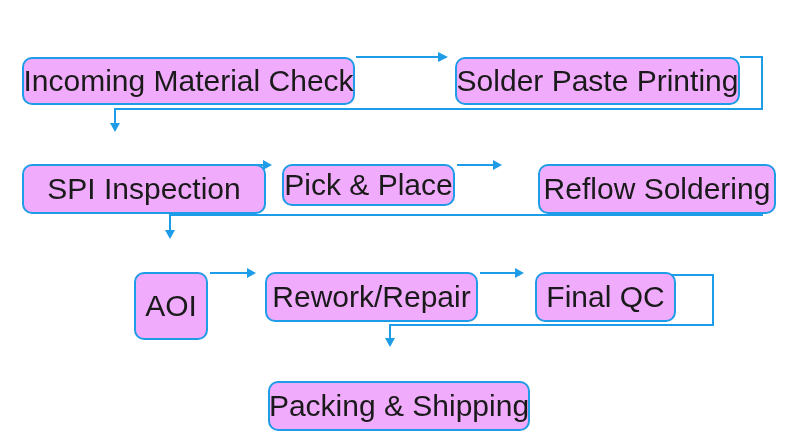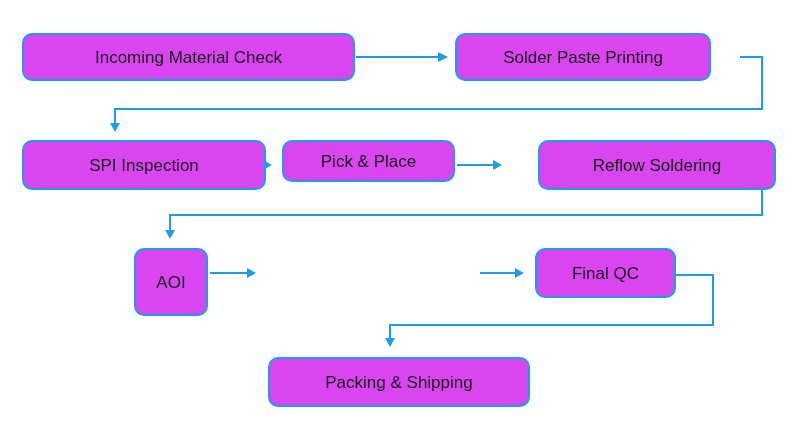--- a/index.html
+++ b/index.html
@@ -30,28 +30,29 @@
   .head {
     fill: #1f9ce8;
     stroke: none;
   }
   .node {
     position: absolute;
     box-sizing: border-box;
     display: flex;
     align-items: center;
     justify-content: center;
-    background: #d946ef;
+    background: #f0abfc;
     border: 2px solid #1f9ce8;
     border-radius: 10px;
-    font-size: 17px;
+    font-size: 30px;
     line-height: 1;
     color: #1a1a1a;
     white-space: nowrap;
     text-align: center;
+    margin-top: 24px;
   }
 </style>
 </head>
 <body>
 
 <div class="stage">
 
   <svg class="wires" viewBox="0 0 800 440">
 
     <g>
@@ -89,24 +90,25 @@
       <polygon class="head" points="524,273 515,268 515,278"></polygon>
     </g>
 
     <g>
       <polyline class="wire" points="667,275 713,275 713,325 390,325 390,338"></polyline>
       <polygon class="head" points="390,347 385,338 395,338"></polygon>
     </g>
   </svg>
 
   <div class="node" style="left:22px;  top:33px;  width:333px; height:48px">Incoming Material Check</div>
-  <div class="node" style="left:455px; top:33px;  width:256px; height:48px">Solder Paste Printing</div>
+  <div class="node" style="left:455px; top:33px;  width:285px; height:48px">Solder Paste Printing</div>
 
   <div class="node" style="left:22px;  top:140px; width:244px; height:50px">SPI Inspection</div>
   <div class="node" style="left:282px; top:140px; width:173px; height:42px">Pick &amp; Place</div>
   <div class="node" style="left:538px; top:140px; width:238px; height:50px">Reflow Soldering</div>
 
   <div class="node" style="left:134px; top:248px; width:74px;  height:68px">AOI</div>
+  <div class="node" style="left:265px; top:248px; width:213px; height:50px">Rework/Repair</div>
   <div class="node" style="left:535px; top:248px; width:141px; height:50px">Final QC</div>
 
   <div class="node" style="left:268px; top:357px; width:262px; height:50px">Packing &amp; Shipping</div>
 
 </div>
 
 </body></html>

